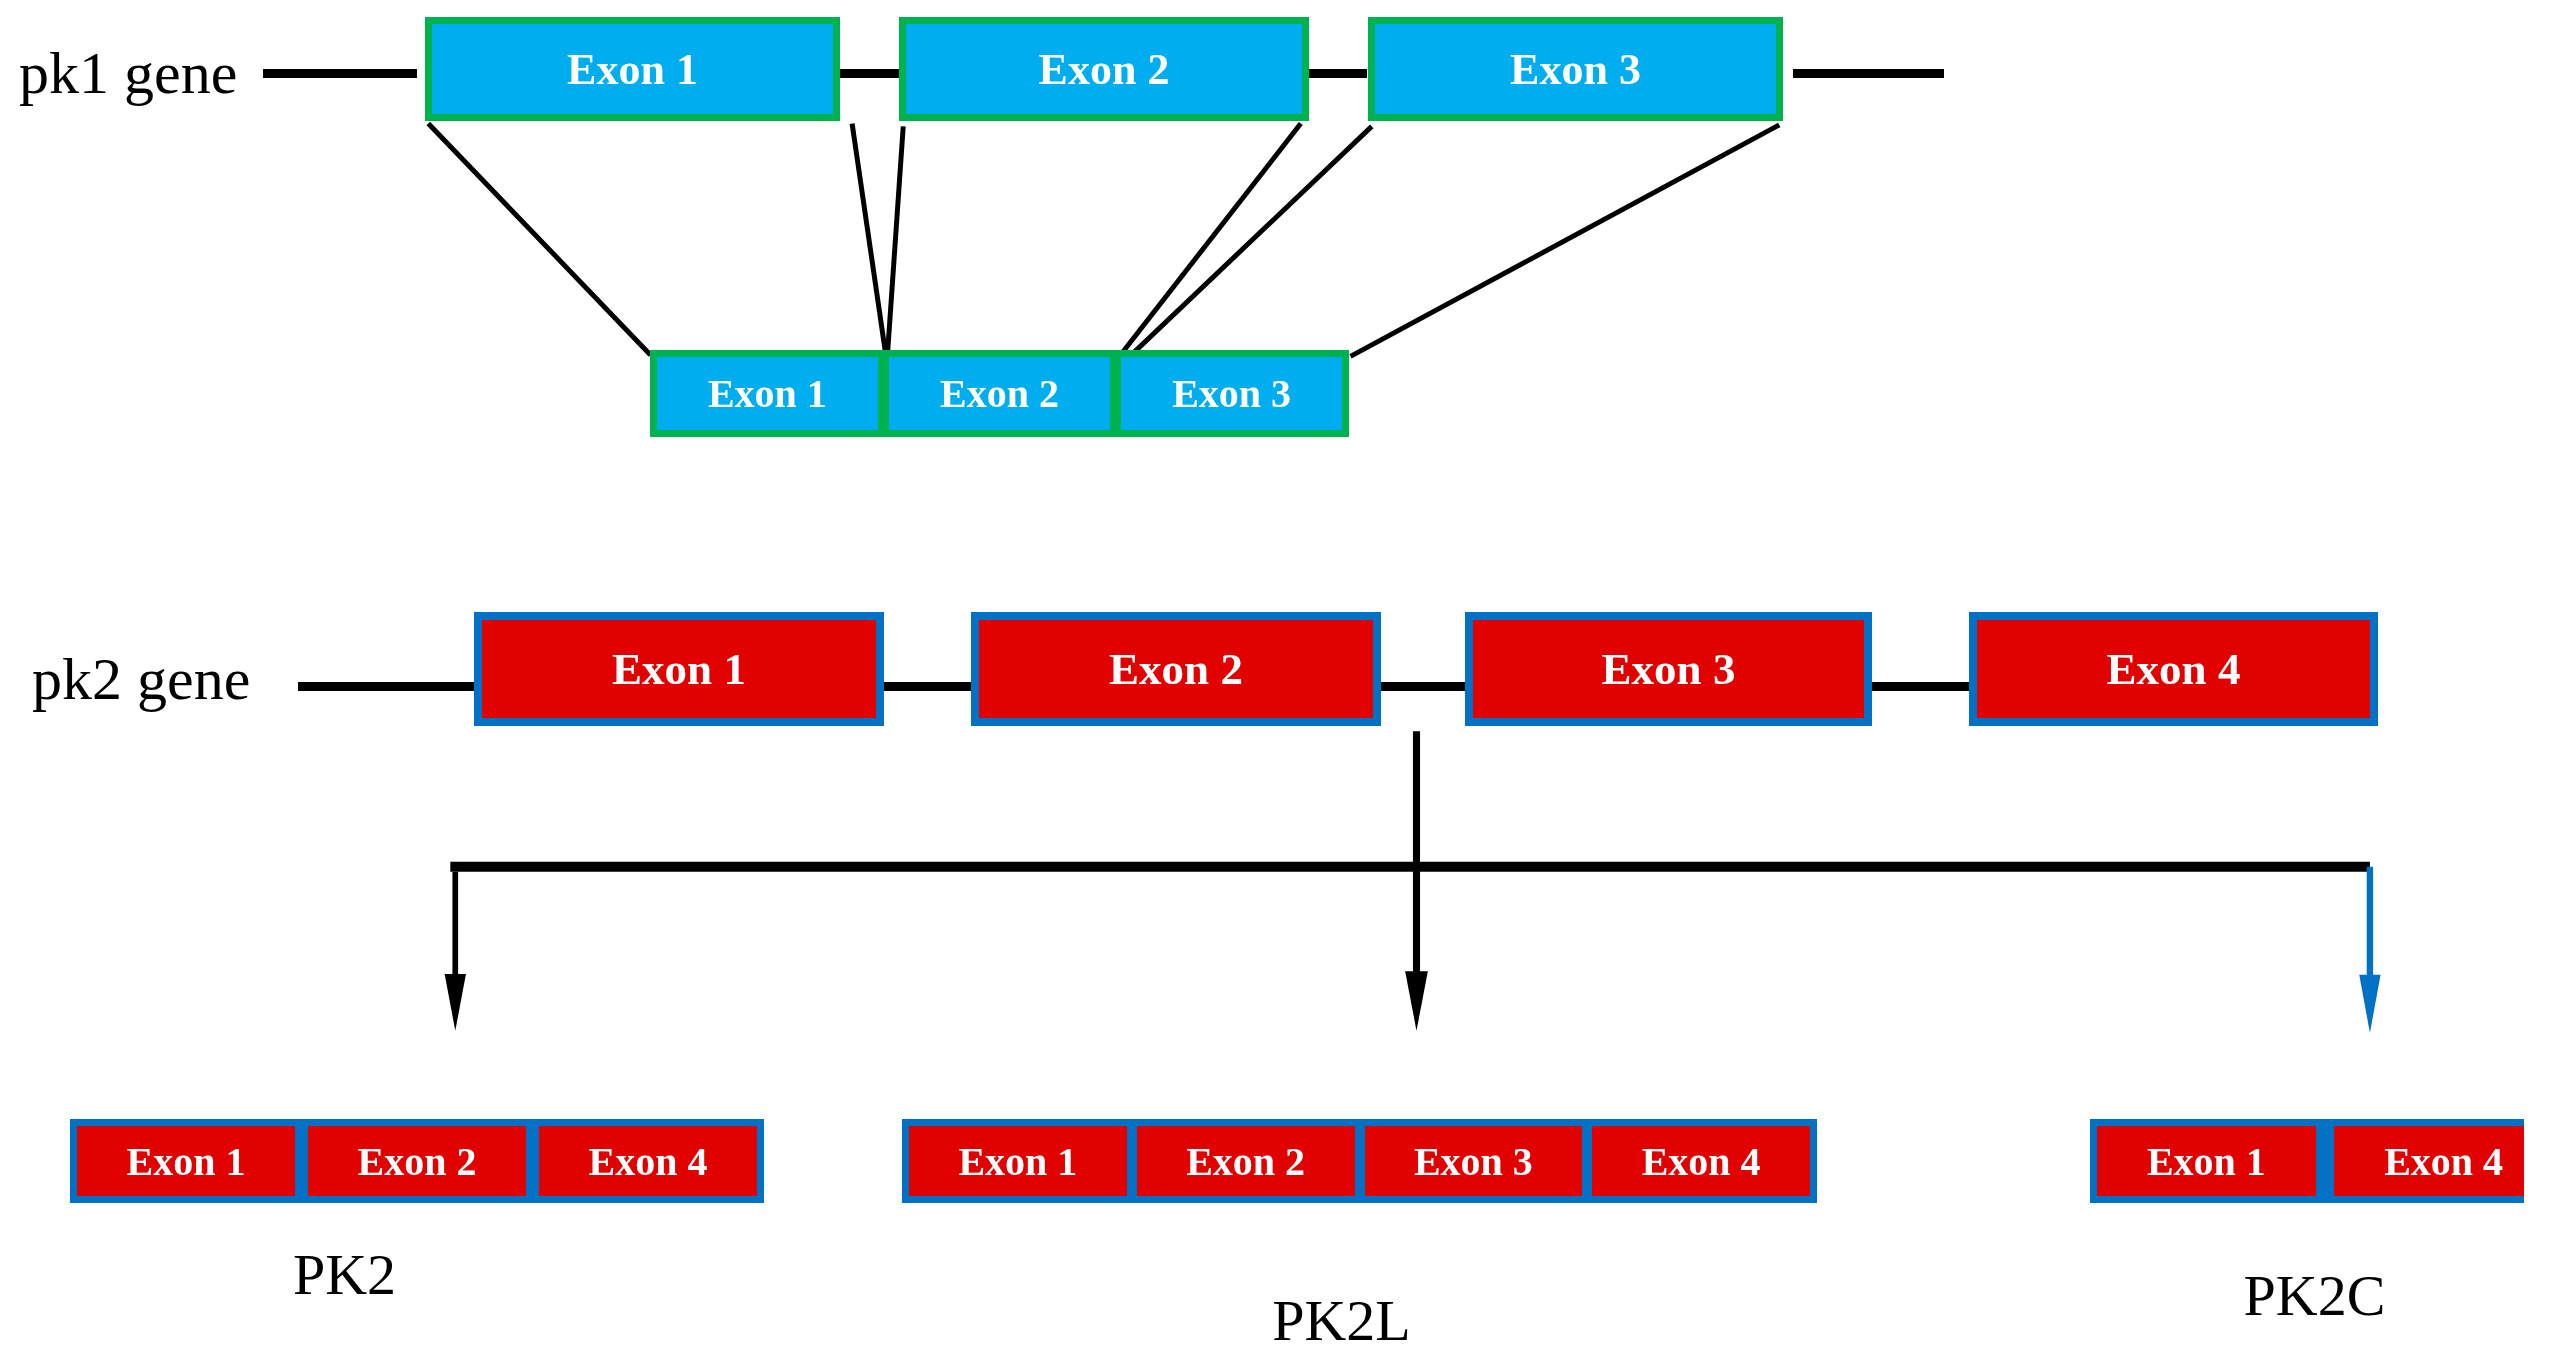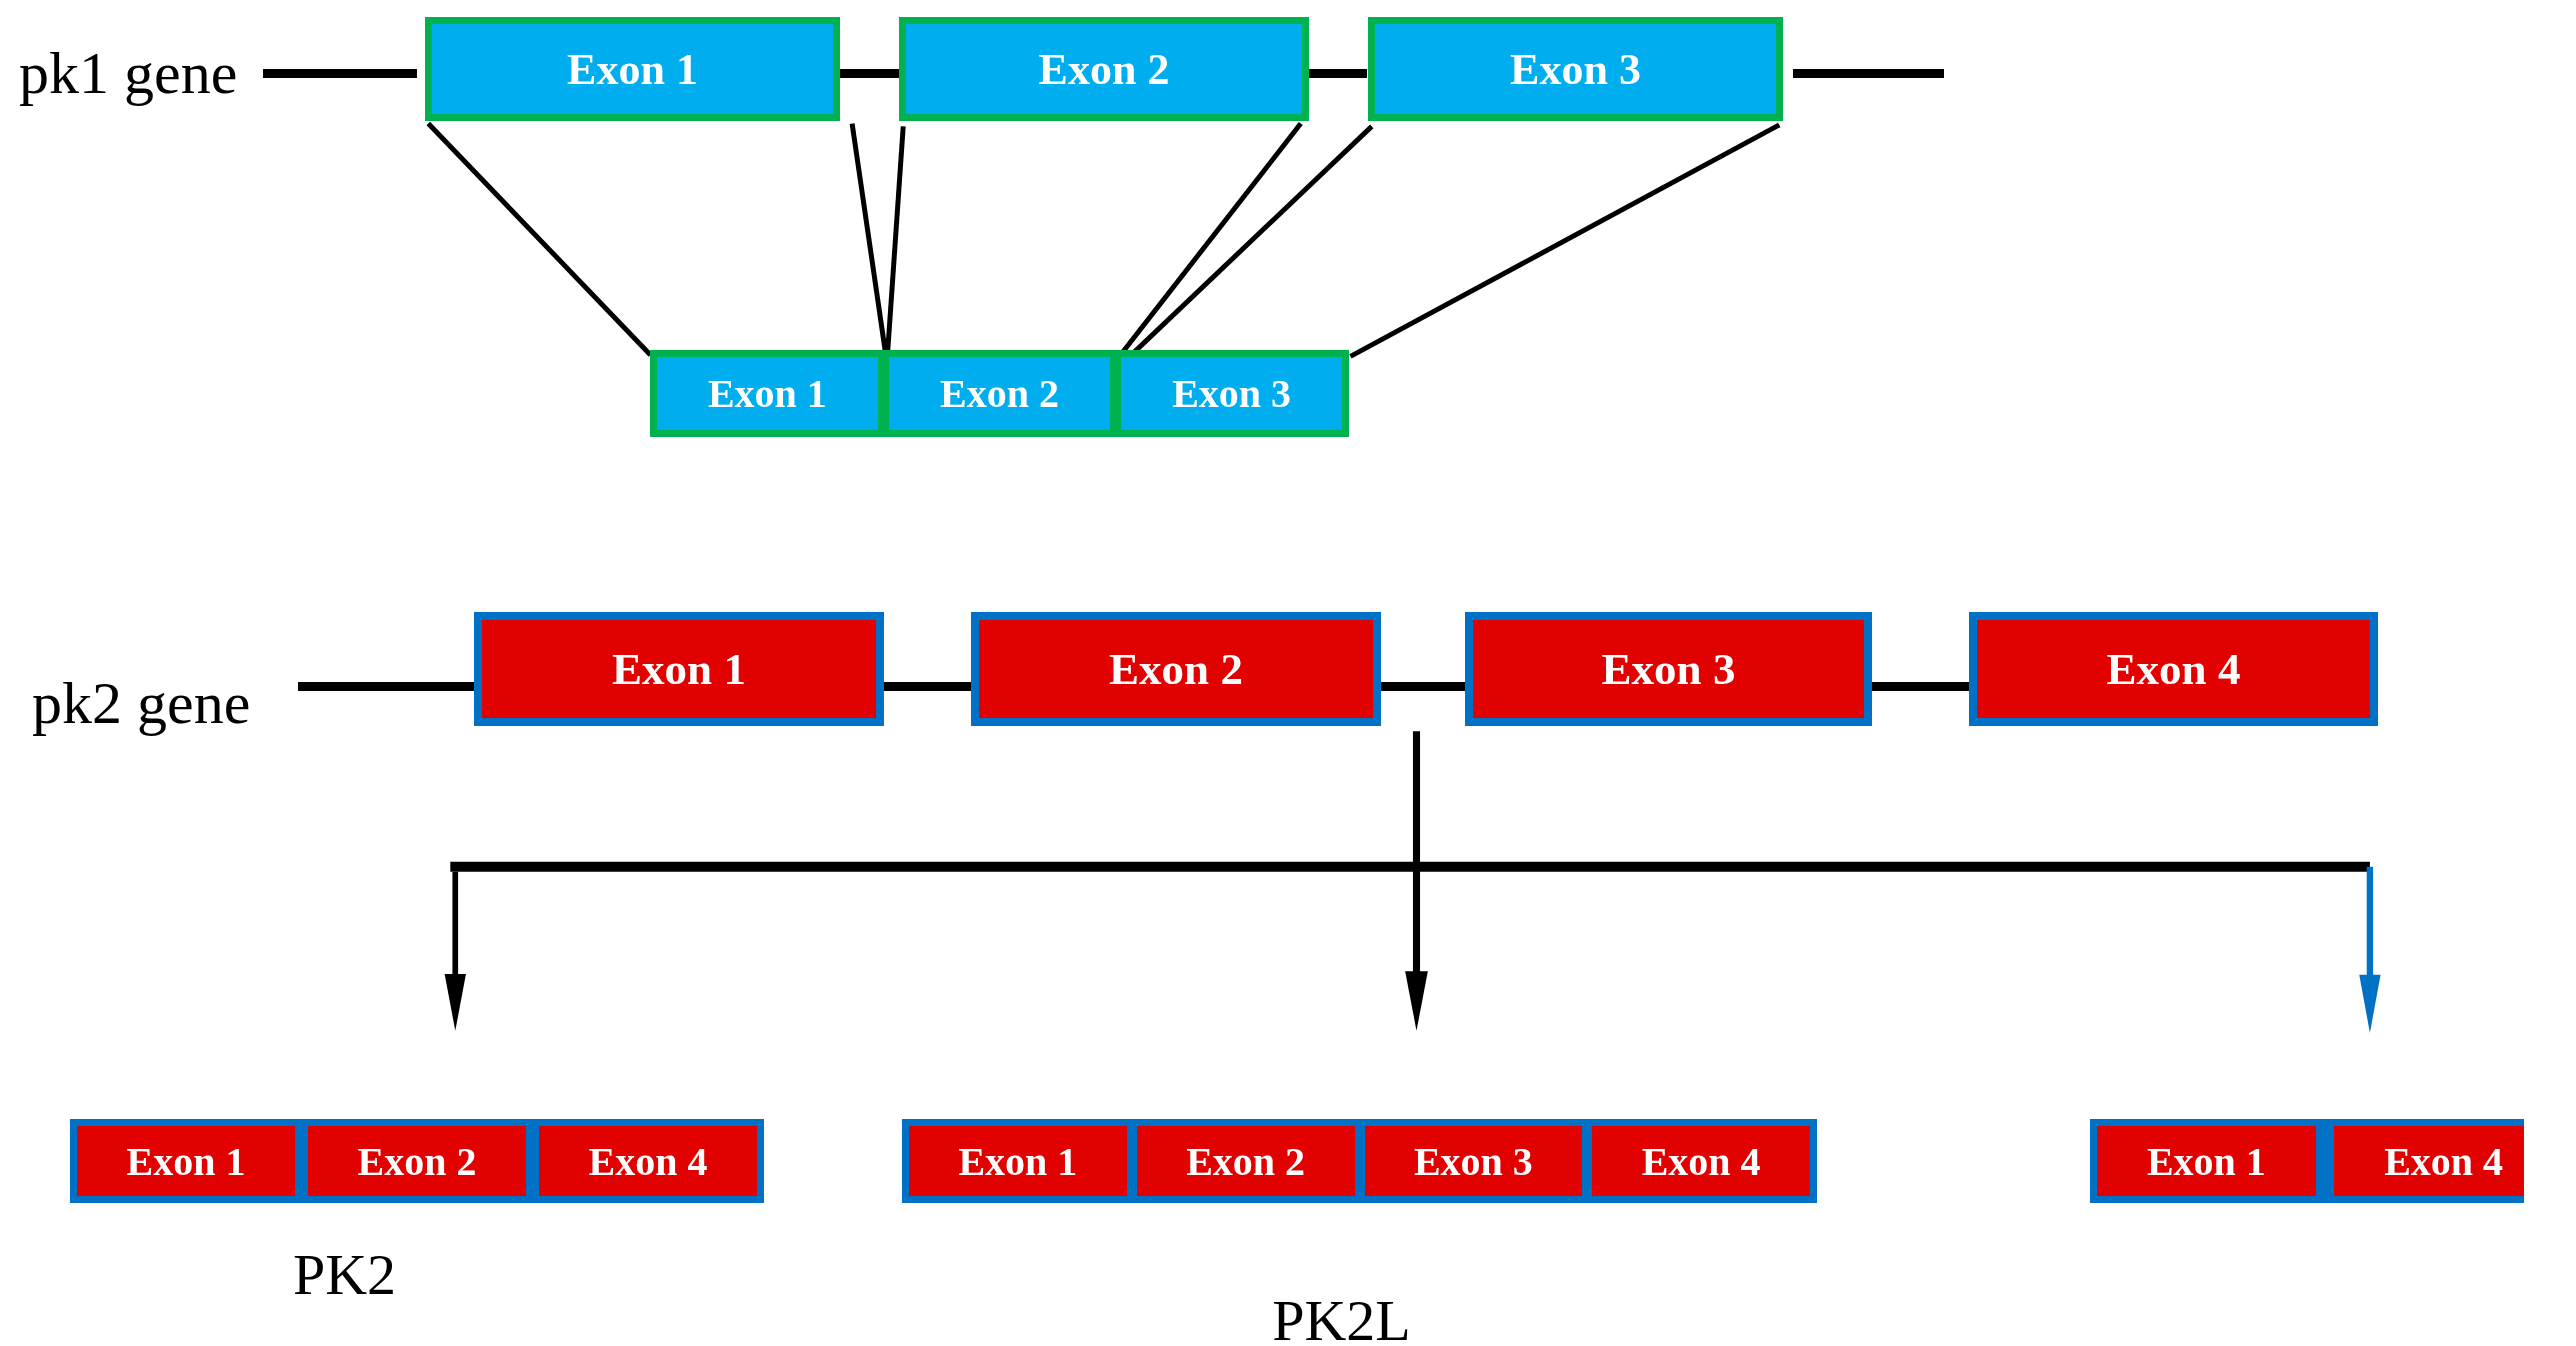--- a/index.html
+++ b/index.html
@@ -84,21 +84,21 @@
     <line x1="3338" y1="1221" x2="3338" y2="1385" stroke="#0171C5" stroke-width="9"></line>
     <polygon points="3323,1373 3353,1373 3338,1455" fill="#0171C5"></polygon>
   </svg>
 
   <div class="band band-green" style="left:650px;top:350px;width:699px;height:87px;">
     <div class="cell">Exon 1</div>
     <div class="cell">Exon 2</div>
     <div class="cell">Exon 3</div>
   </div>
 
-  <div class="gene-label" style="left:32px;top:645px;margin-top:24px;">pk2 gene</div>
+  <div class="gene-label" style="left:32px;top:645px;">pk2 gene</div>
   <div class="hline" style="left:298px;top:682px;width:176px;height:9.2px;"></div>
 
   <div class="exon-box pk2-exon" style="left:474px;top:612px;width:410px;height:114px;">Exon 1</div>
   <div class="hline" style="left:884px;top:682px;width:87px;height:9.2px;"></div>
   <div class="exon-box pk2-exon" style="left:971px;top:612px;width:410px;height:114px;">Exon 2</div>
   <div class="hline" style="left:1381px;top:682px;width:84px;height:9.2px;"></div>
   <div class="exon-box pk2-exon" style="left:1465px;top:612px;width:407px;height:114px;">Exon 3</div>
   <div class="hline" style="left:1872px;top:682px;width:97px;height:9.2px;"></div>
   <div class="exon-box pk2-exon" style="left:1969px;top:612px;width:409px;height:114px;">Exon 4</div>
 
@@ -114,15 +114,16 @@
     <div class="cell">Exon 2</div>
     <div class="cell">Exon 3</div>
     <div class="cell">Exon 4</div>
   </div>
   <div class="product-label" style="left:1228px;top:1287px;">PK2L</div>
 
   <div class="band band-blue" style="left:2090px;top:1119px;width:470px;height:84px;gap:18.5px;">
     <div class="cell">Exon 1</div>
     <div class="cell">Exon 4</div>
   </div>
+  <div class="product-label" style="left:2201px;top:1262px;">PK2C</div>
 
 </div>
 
 
 </body></html>

